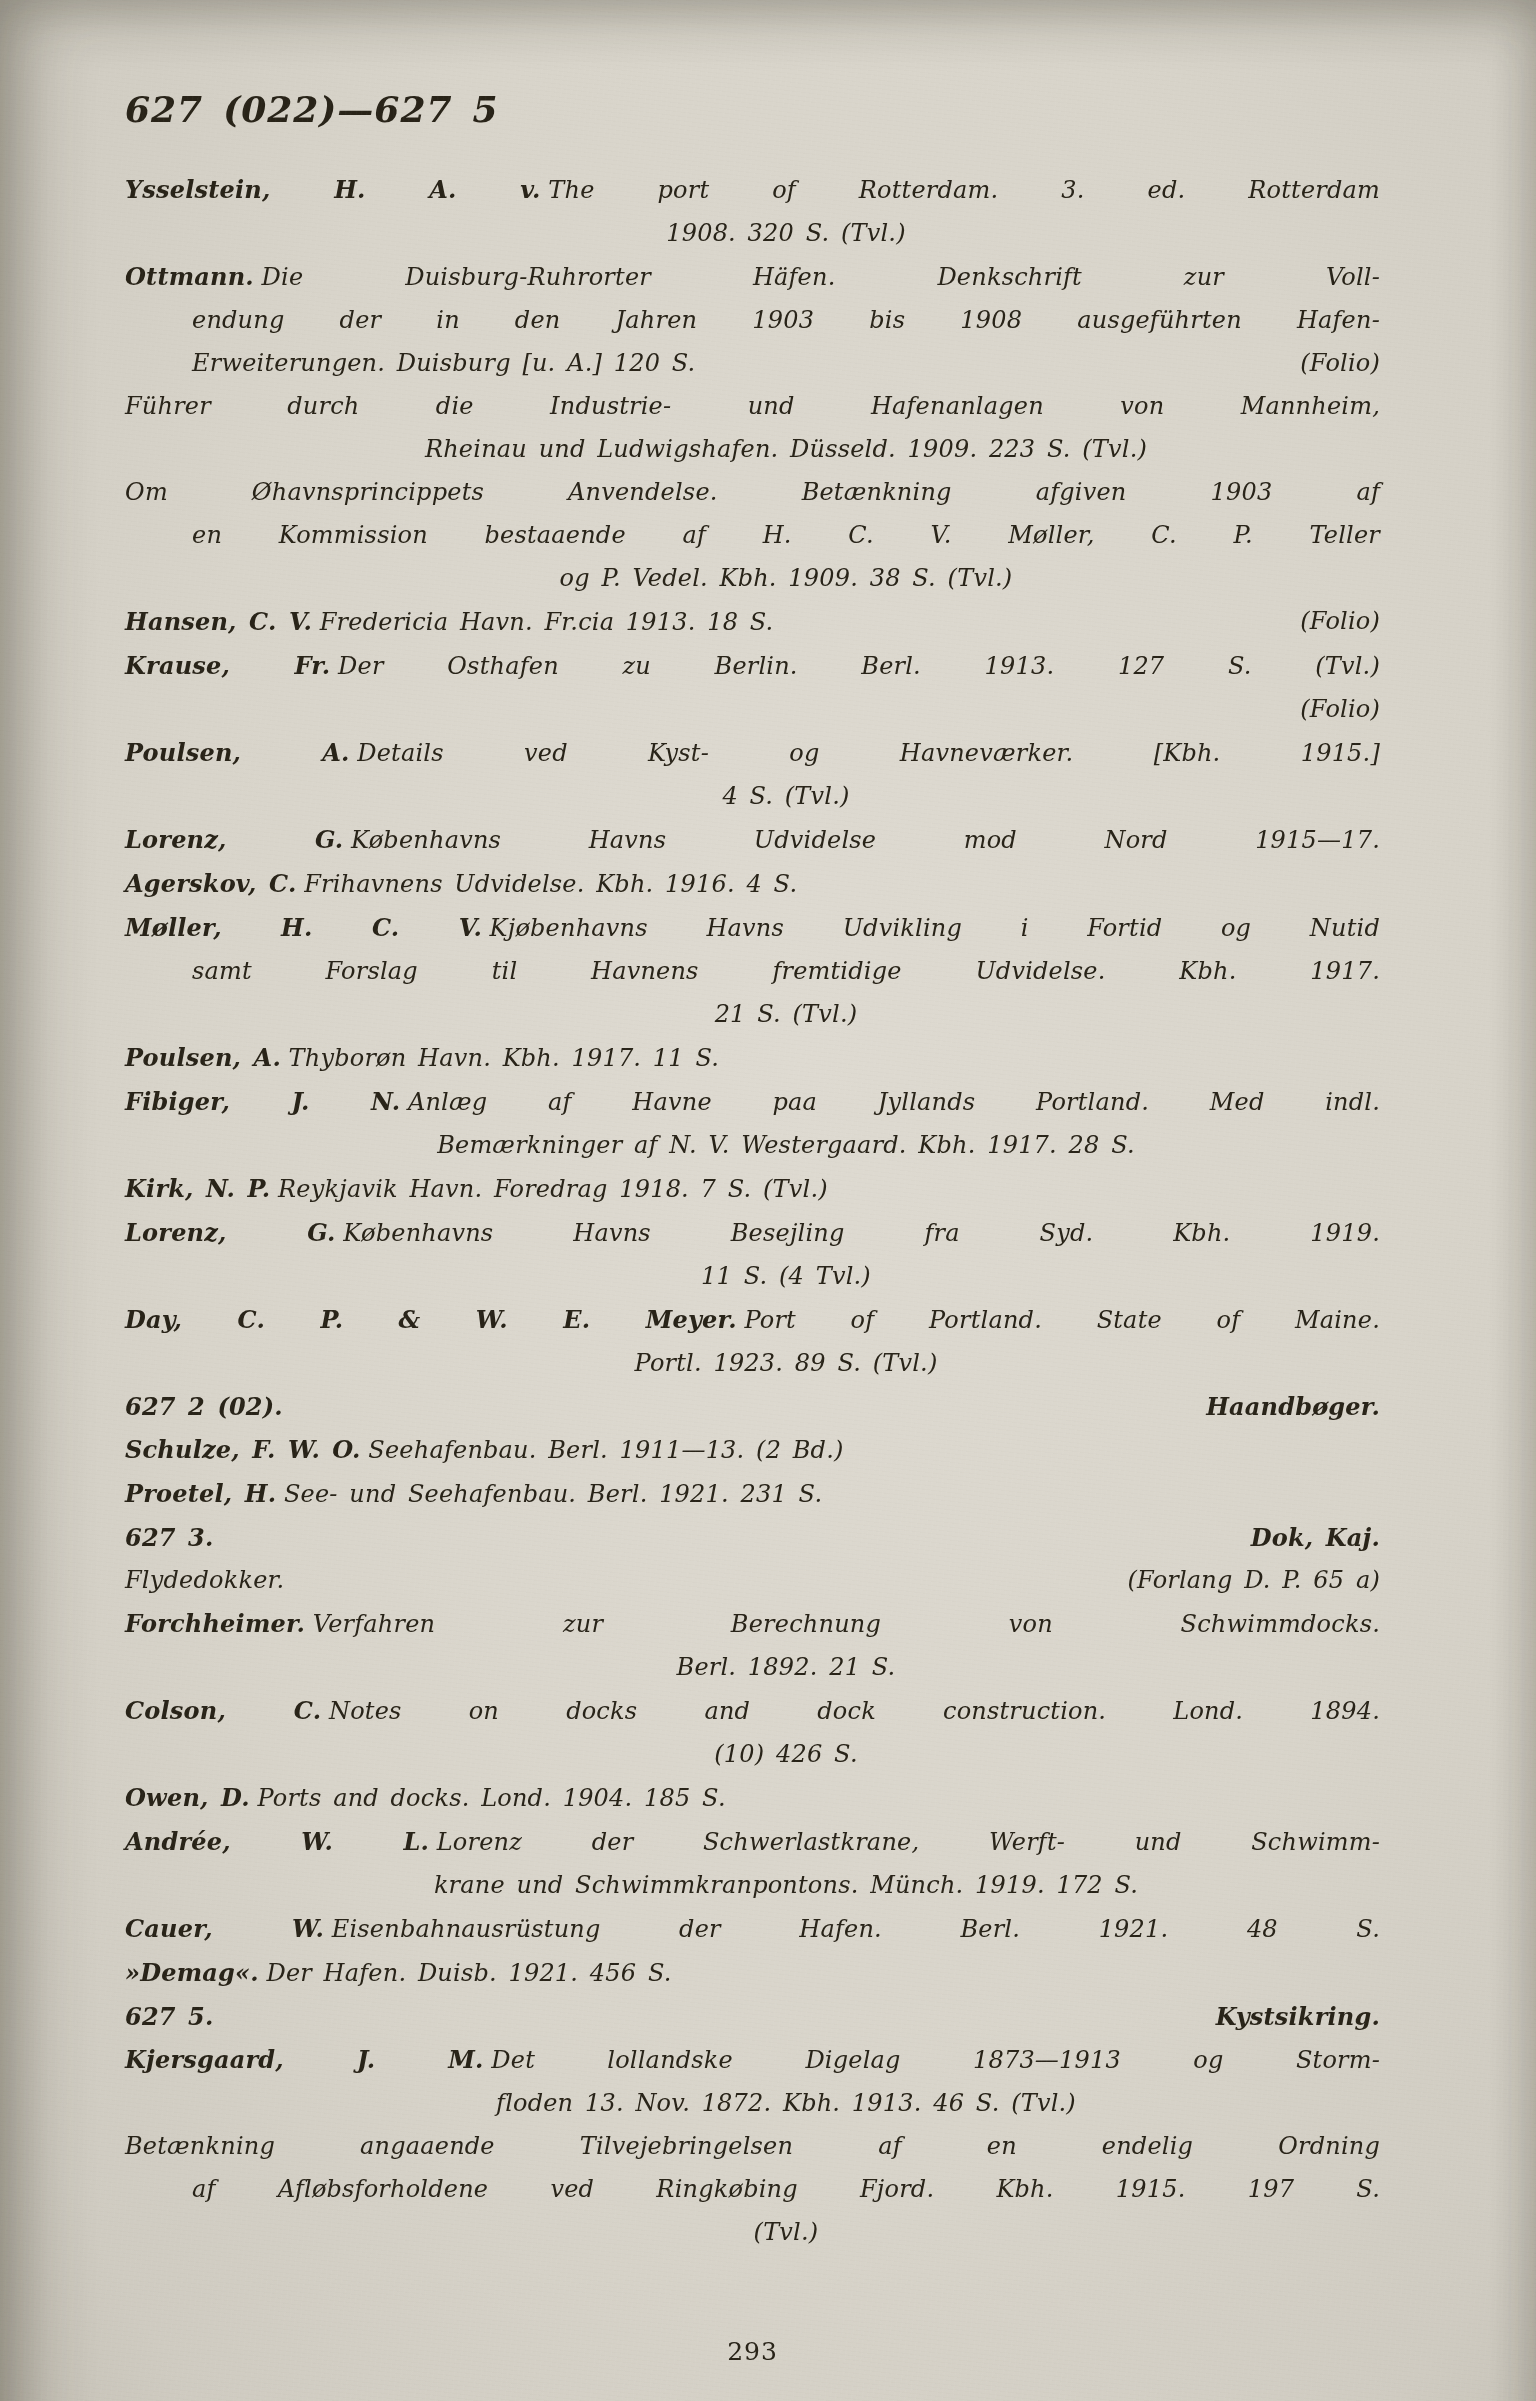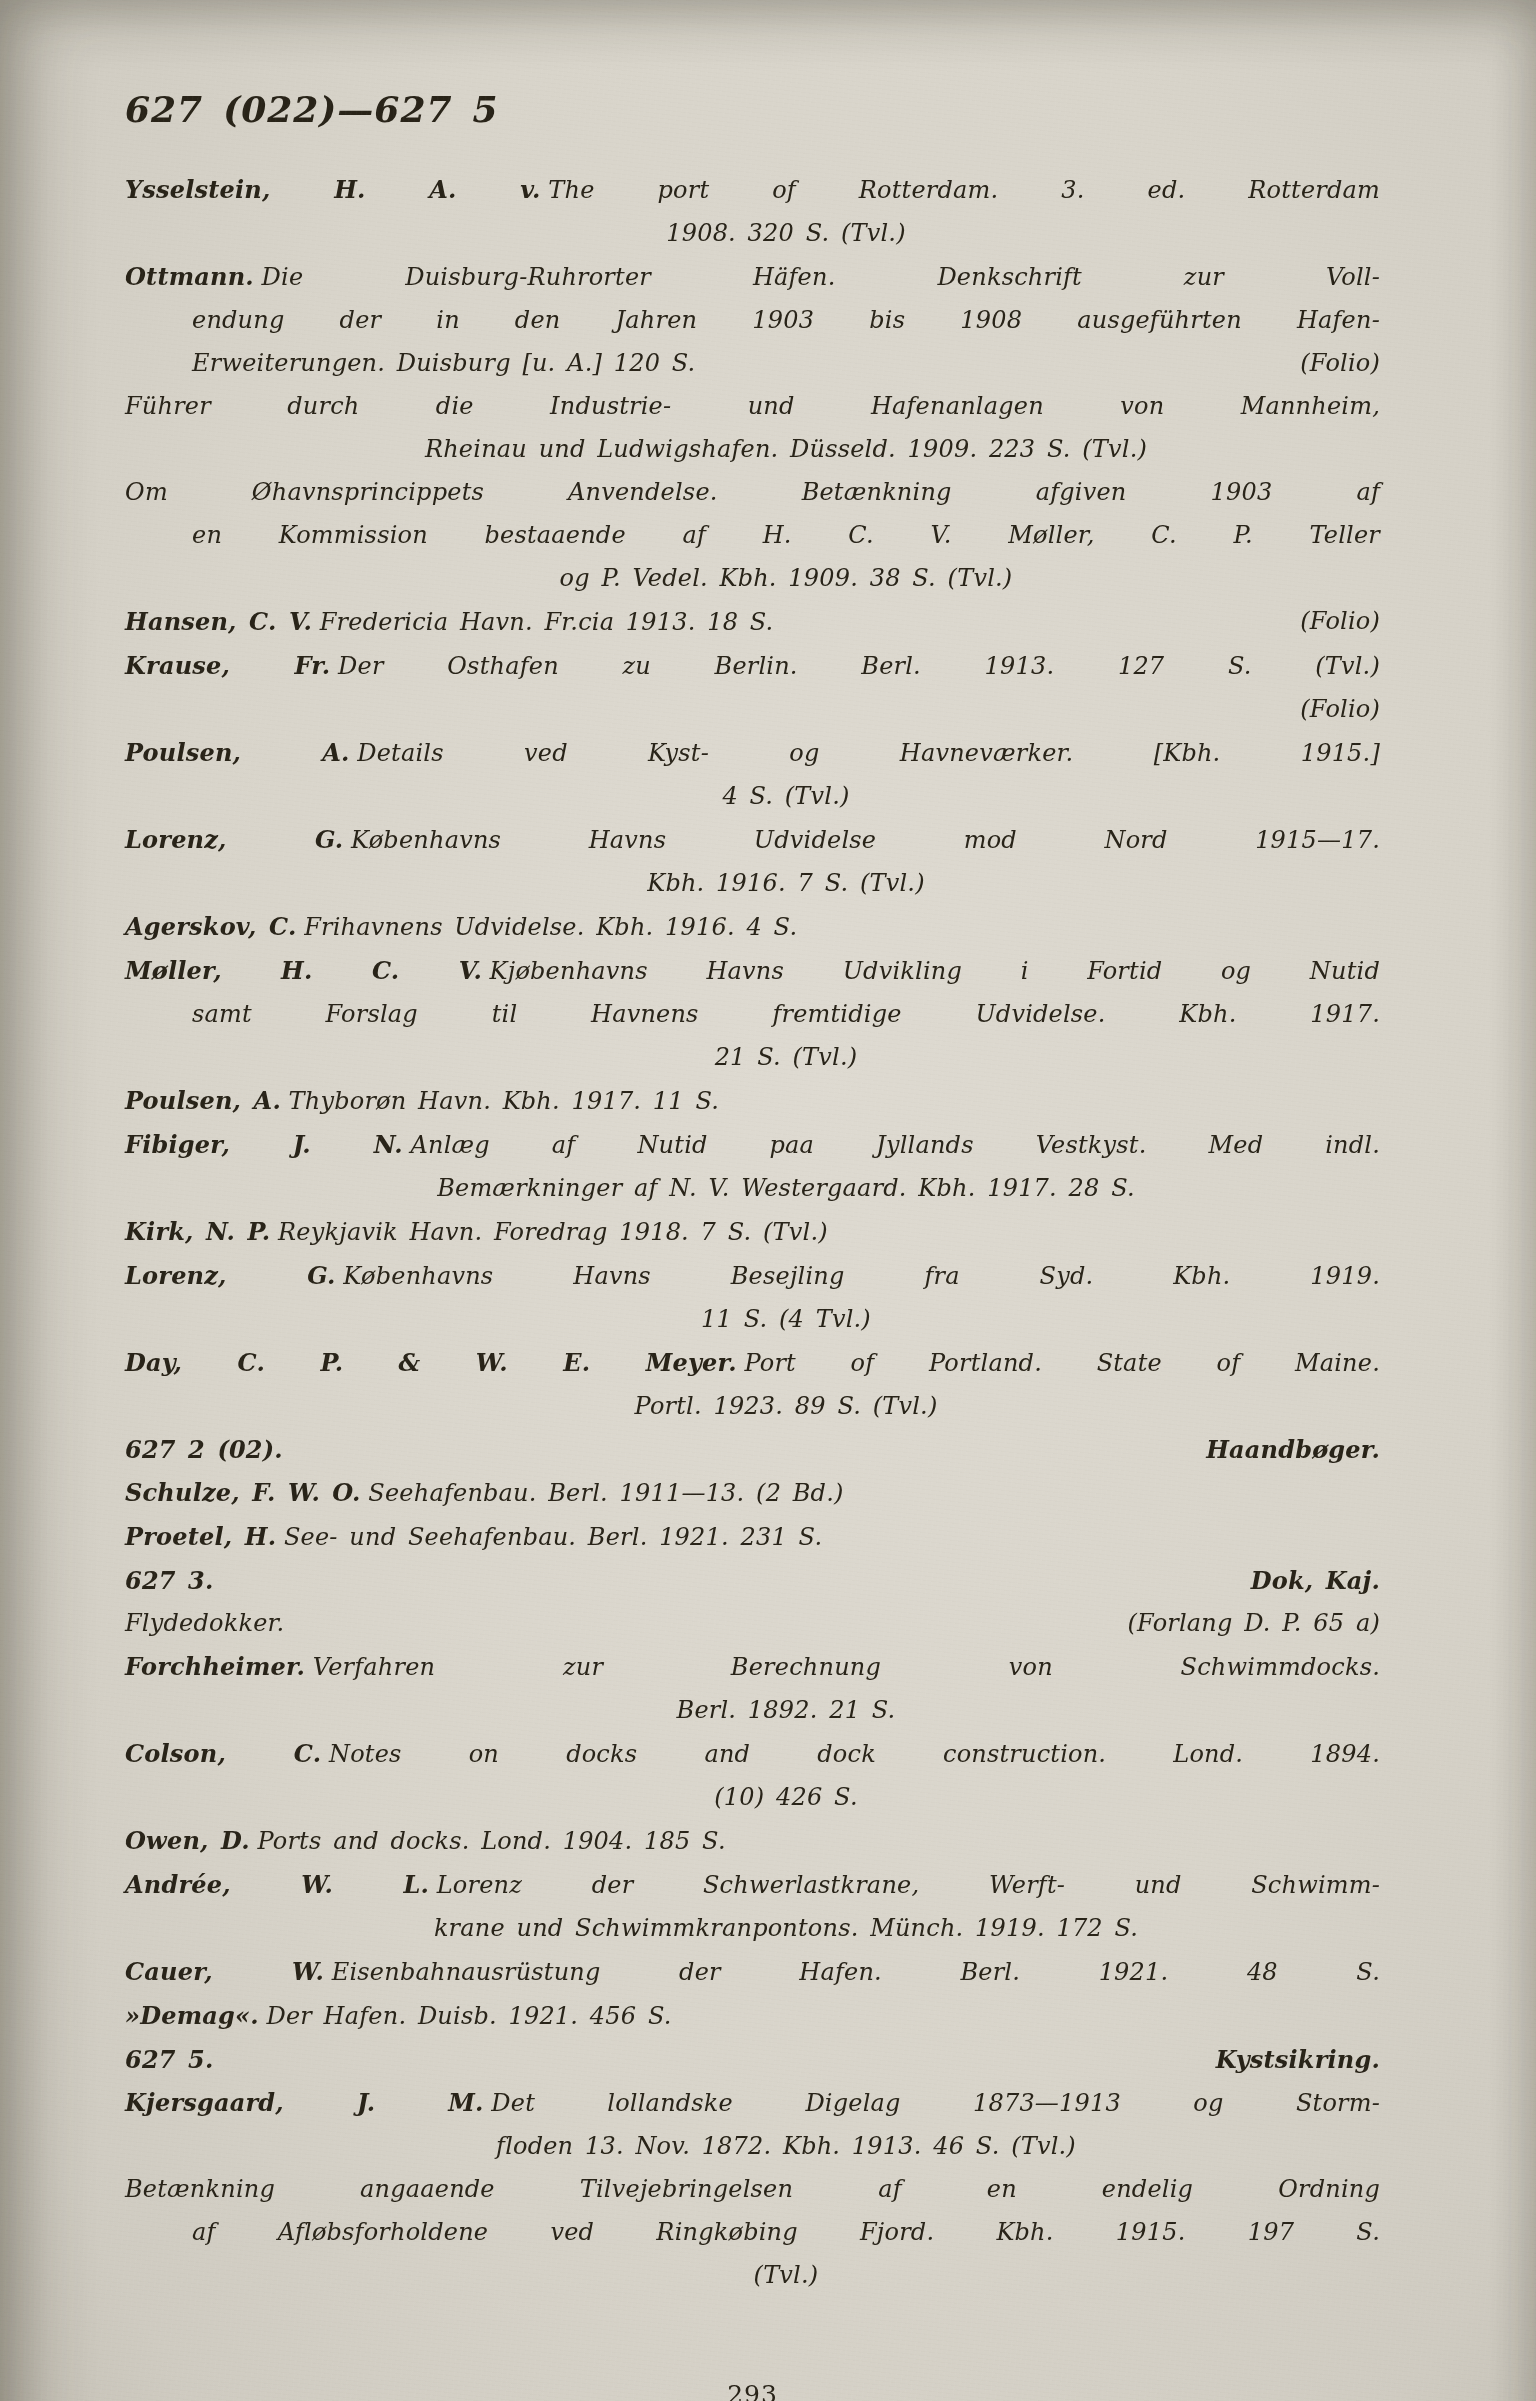--- a/index.html
+++ b/index.html
@@ -144,24 +144,20 @@
     
   </div>
       <div class="line i1">
     <span class="left"><span class="body">4 S. (Tvl.)</span></span>
     
   </div>
       <div class="line fill">
     <span class="left"><b class="lead">Lorenz, G.</b><span class="body">Københavns Havns Udvidelse mod Nord 1915—17.</span></span>
     
   </div>
-      <div class="line i1">
-    <span class="left"><span class="body">Kbh. 1916. 7 S. (Tvl.)</span></span>
-    
-  </div>
       <div class="line">
     <span class="left"><b class="lead">Agerskov, C.</b><span class="body">Frihavnens Udvidelse. Kbh. 1916. 4 S.</span></span>
     
   </div>
       <div class="line fill">
     <span class="left"><b class="lead">Møller, H. C. V.</b><span class="body">Kjøbenhavns Havns Udvikling i Fortid og Nutid</span></span>
     
   </div>
       <div class="line i1 fill">
     <span class="left"><span class="body">samt Forslag til Havnens fremtidige Udvidelse. Kbh. 1917.</span></span>
@@ -169,21 +165,21 @@
   </div>
       <div class="line i1">
     <span class="left"><span class="body">21 S. (Tvl.)</span></span>
     
   </div>
       <div class="line">
     <span class="left"><b class="lead">Poulsen, A.</b><span class="body">Thyborøn Havn. Kbh. 1917. 11 S.</span></span>
     
   </div>
       <div class="line fill">
-    <span class="left"><b class="lead">Fibiger, J. N.</b><span class="body">Anlæg af Nutid paa Jyllands Vestkyst. Med indl.</span></span>
+    <span class="left"><b class="lead">Fibiger, J. N.</b><span class="body">Anlæg af Havne paa Jyllands Portland. Med indl.</span></span>
     
   </div>
       <div class="line i1">
     <span class="left"><span class="body">Bemærkninger af N. V. Westergaard. Kbh. 1917. 28 S.</span></span>
     
   </div>
       <div class="line">
     <span class="left"><b class="lead">Kirk, N. P.</b><span class="body">Reykjavik Havn. Foredrag 1918. 7 S. (Tvl.)</span></span>
     
   </div>

